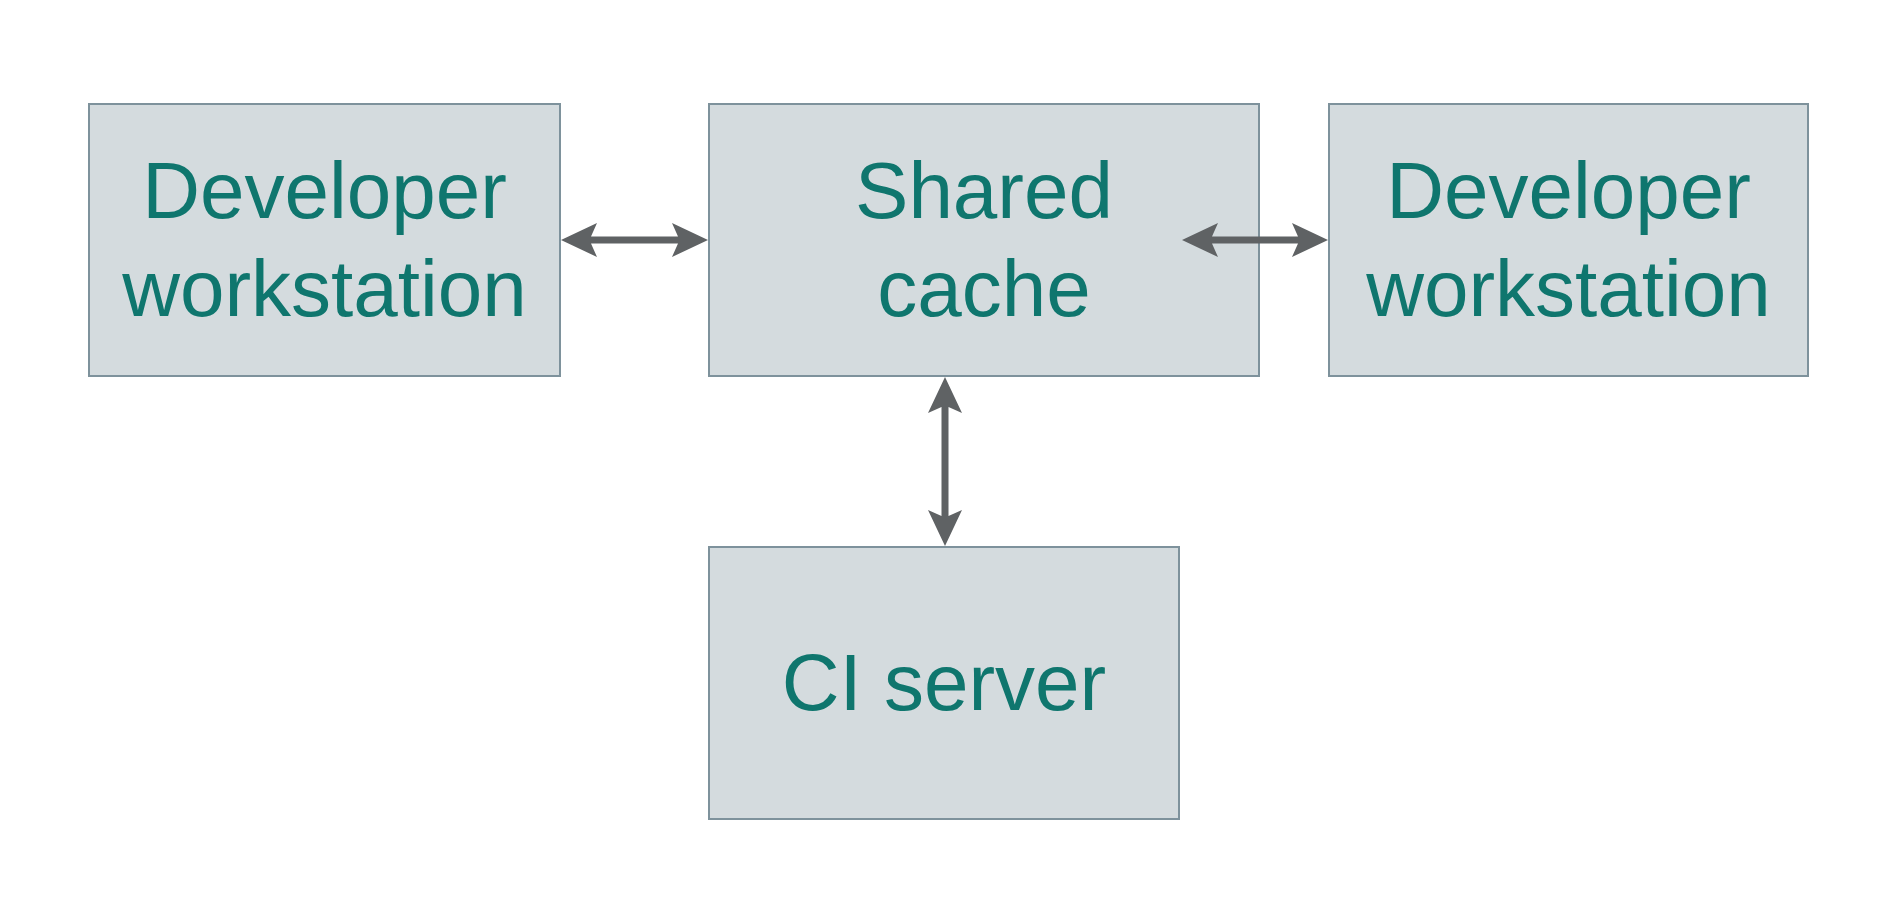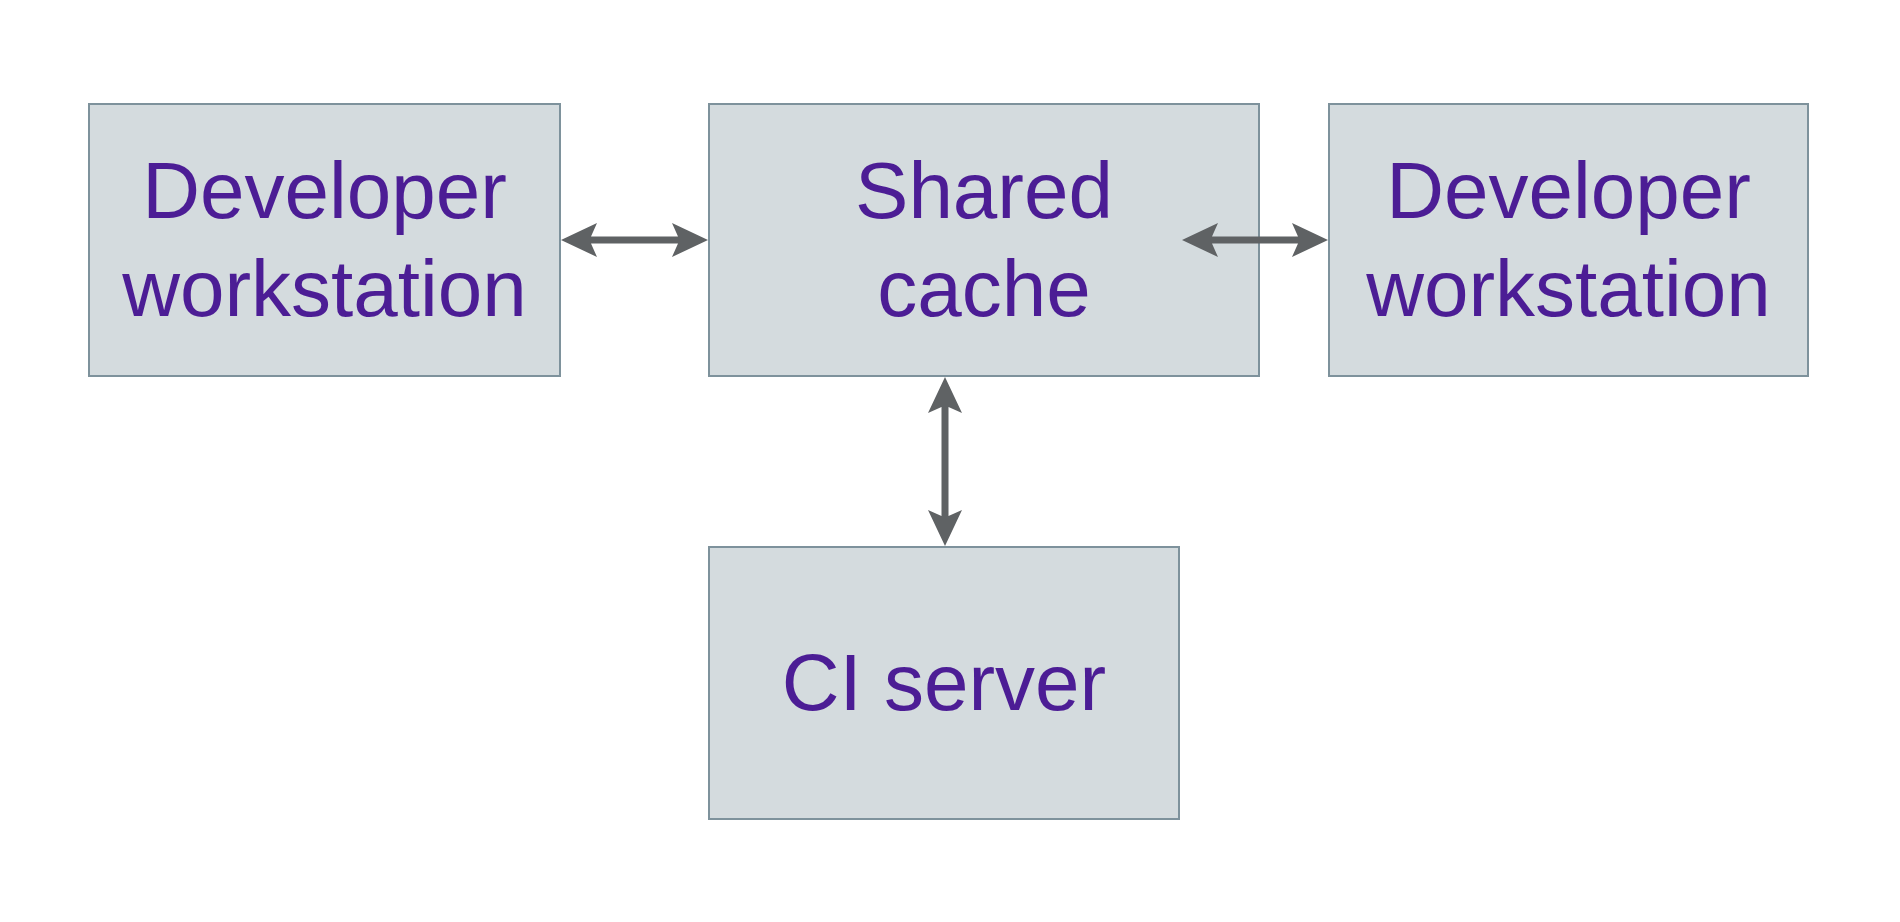--- a/index.html
+++ b/index.html
@@ -21,21 +21,21 @@
     border: 2px solid #7e929c;
     box-sizing: border-box;
     display: flex;
     align-items: center;
     justify-content: center;
     text-align: center;
   }
   .node .label {
     font-size: 80px;
     line-height: 98px;
-    color: #4c1d95;
+    color: #0f766e;
     white-space: pre-line;
     letter-spacing: 0px;
   }
   #node-dev-left    { left:  88px; top: 103px; width: 473px; height: 274px; }
   #node-shared-cache{ left: 708px; top: 103px; width: 552px; height: 274px; }
   #node-dev-right   { left:1328px; top: 103px; width: 481px; height: 274px; }
   #node-ci-server   { left: 708px; top: 546px; width: 472px; height: 274px; text-align: right; }
 
   .arrow {
     position: absolute;

